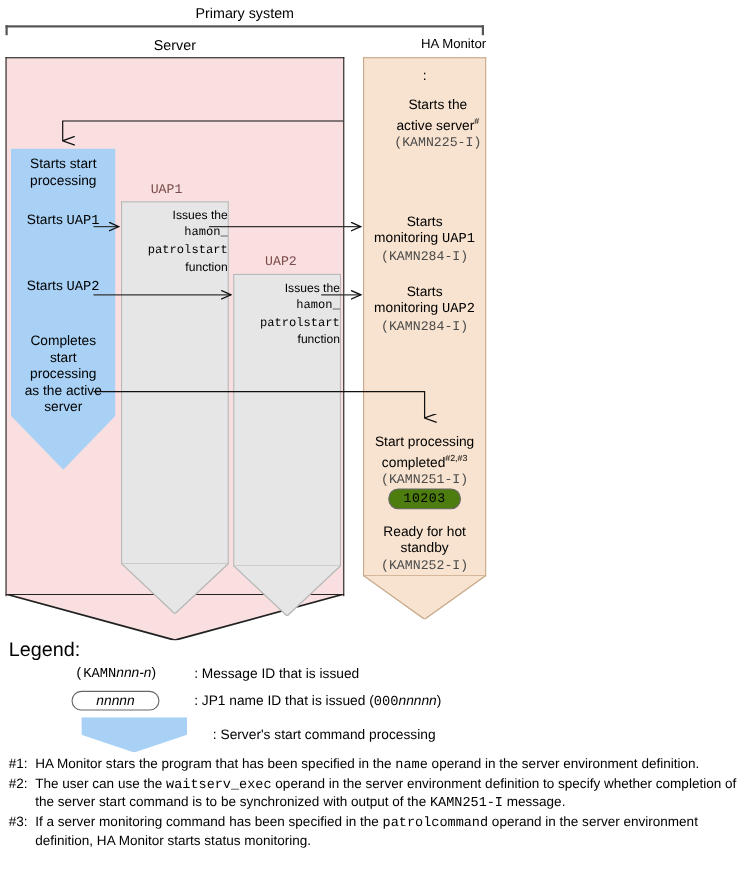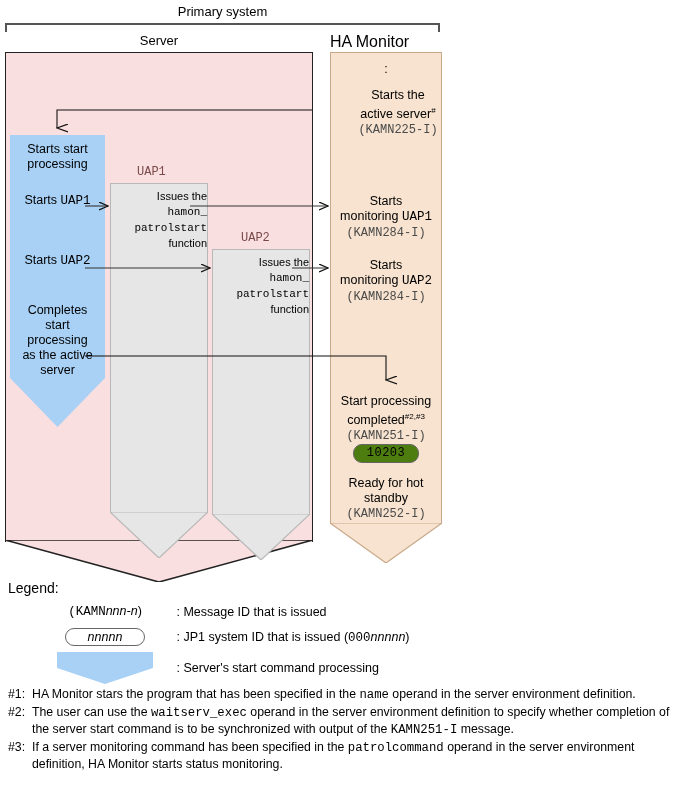--- a/index.html
+++ b/index.html
@@ -39,22 +39,22 @@
     position: absolute;
     left: 5px; top: 33px;
     width: 308px;
     text-align: center;
     font-size: 13px;
   }
   #hamonitor-col-label {
     position: absolute;
     left: 330px; top: 33px;
     width: 112px;
-    text-align: left;
-    font-size: 16px;
+    text-align: right;
+    font-size: 12px;
   }
   
   #server-region {
     position: absolute;
     left: 5px; top: 52px;
     width: 308px; height: 490px;
     background: #fadfe0;
     border: 1.6px solid #222222;
     border-bottom: none;
     box-sizing: border-box;
@@ -145,26 +145,26 @@
   #connector-layer {
     position: absolute;
     left: 0; top: 0;
     width: 684px; height: 795px;
     pointer-events: none;
   }
   
   #legend-title {
     position: absolute;
     left: 8px; top: 580px;
-    font-size: 14px;
+    font-size: 18px;
   }
   .legend-row { position: absolute; font-size: 12.5px; }
   #legend-row-msg { left: 40px; top: 604px; }
   #legend-row-jp1 { left: 40px; top: 628px; }
-  #legend-row-cmd { left: 40px; top: 652px; }
+  #legend-row-cmd { left: 57px; top: 652px; }
   .legend-key {
     display: inline-block;
     width: 130px;
     text-align: center;
     vertical-align: middle;
   }
   .legend-desc {
     display: inline-block;
     vertical-align: middle;
     margin-left: 3px;
@@ -322,21 +322,21 @@
 
 <div id="legend-title">Legend:</div>
 
 <div class="legend-row" id="legend-row-msg">
   <span class="legend-key"><span class="mono">(KAMN</span><i>nnn-n</i><span>)</span></span>
   <span class="legend-desc">: Message ID that is issued</span>
 </div>
 
 <div class="legend-row" id="legend-row-jp1">
   <span class="legend-key"><span class="legend-pill"><i>nnnnn</i></span></span>
-  <span class="legend-desc"><span>: JP1 system ID that is issued (</span><span class="mono">000</span><i>nnnnn</i><span>)</span></span>
+  <span class="legend-desc"><span>: JP1 name ID that is issued (</span><span class="mono">000</span><i>nnnnn</i><span>)</span></span>
 </div>
 
 <div class="legend-row" id="legend-row-cmd">
   <span class="legend-key">
     <svg id="legend-shape-svg" width="96" height="32" viewBox="0 0 96 32">
       <polygon points="0,0 96,0 96,16 48,32 0,16" fill="#a8d1f5"></polygon>
     </svg>
   </span>
   <span class="legend-desc">: Server's start command processing</span>
 </div>

